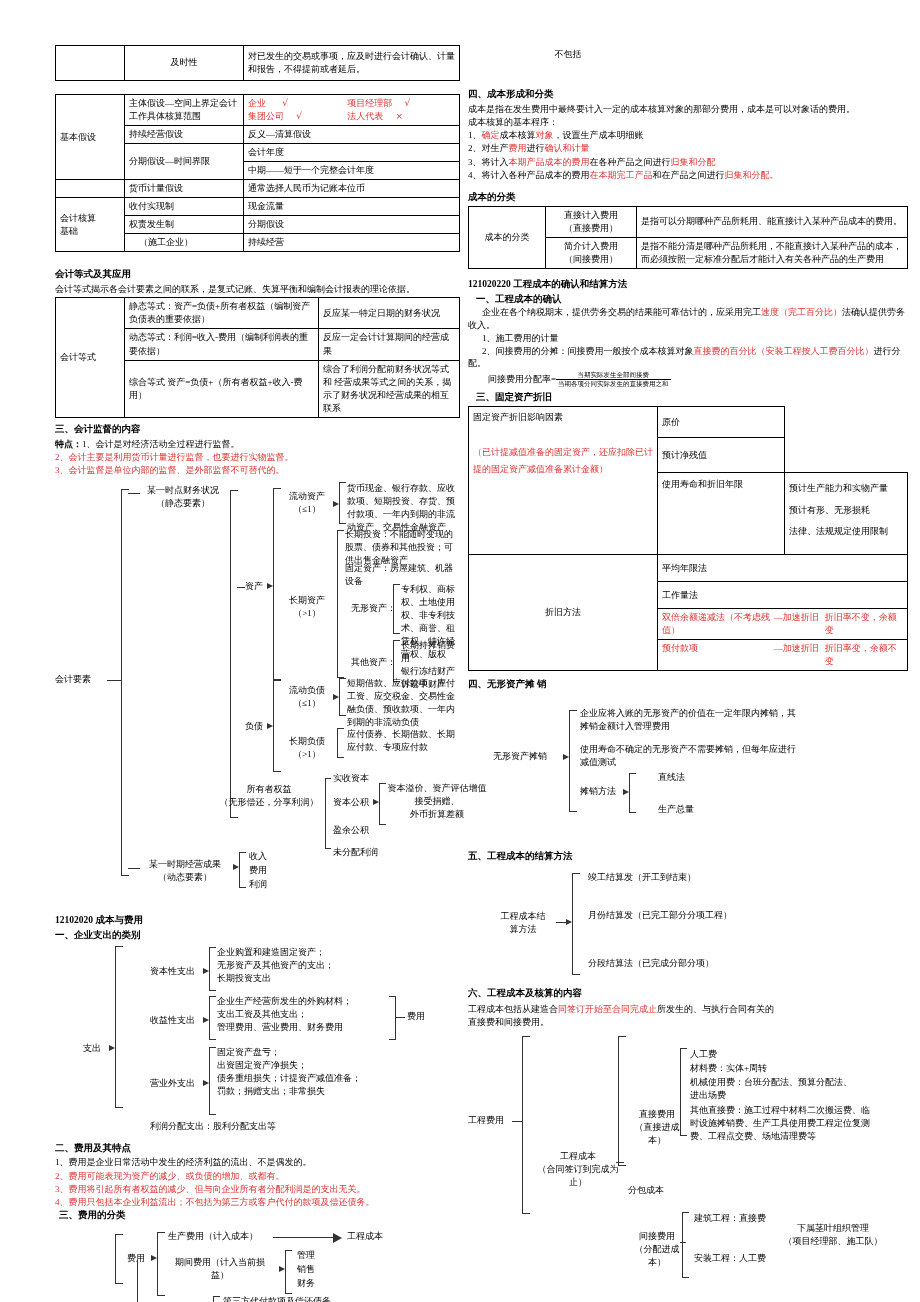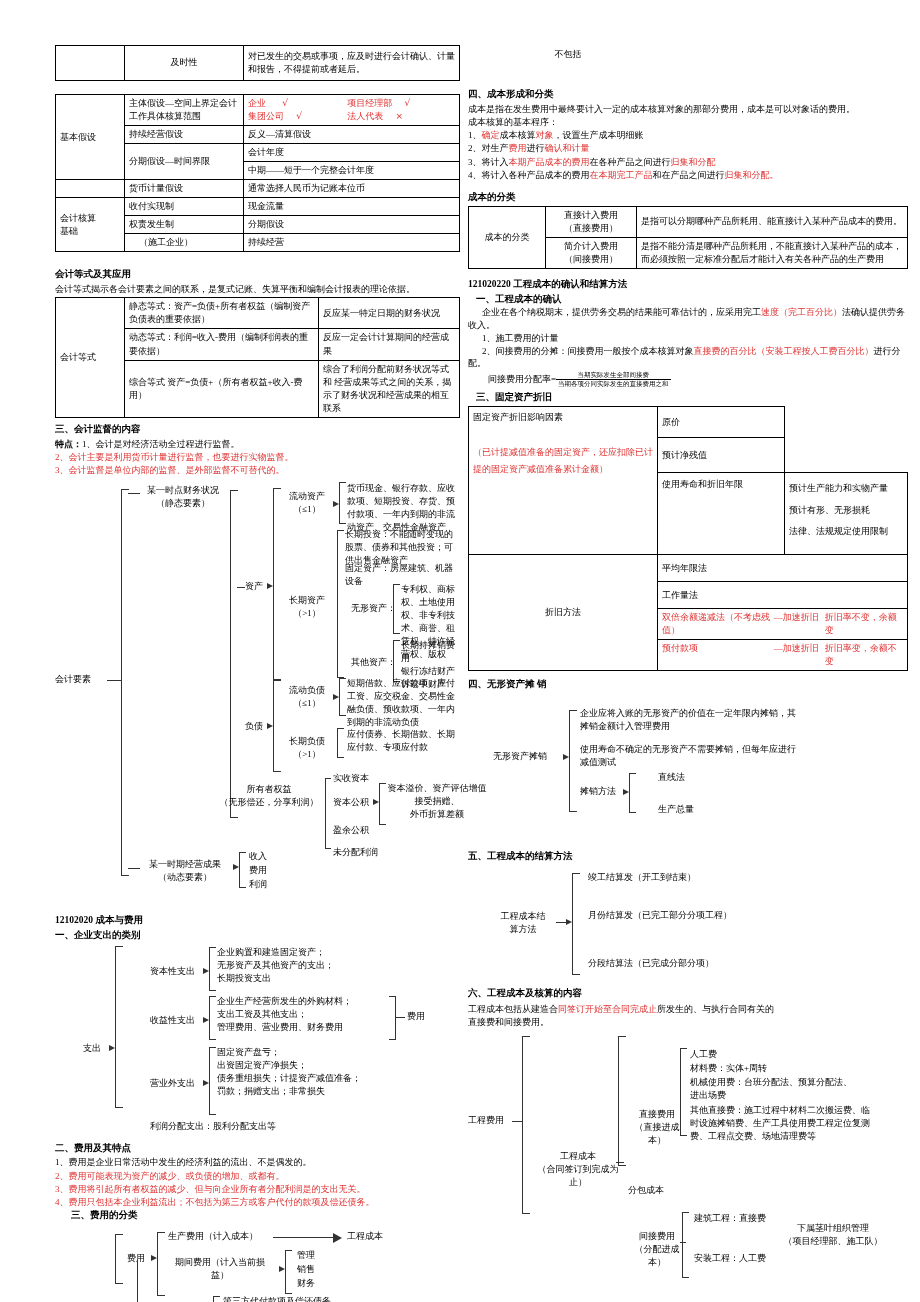--- a/index.html
+++ b/index.html
@@ -257,21 +257,21 @@
 罚款；捐赠支出；非常损失</div>
 
       <div class="node" style="left:95px;top:178px;">利润分配支出：股利分配支出等</div>
     </div>
 
     <div class="hd" style="margin-top:4px;">二、费用及其特点</div>
     <div class="p">1、费用是企业日常活动中发生的经济利益的流出、不是偶发的。</div>
     <div class="p red">2、费用可能表现为资产的减少、或负债的增加、或都有。</div>
     <div class="p red">3、费用将引起所有者权益的减少、但与向企业所有者分配利润是的支出无关。</div>
     <div class="p red">4、费用只包括本企业利益流出；不包括为第三方或客户代付的款项及偿还债务。</div>
-    <div class="hd" style="margin:1px 16px 0;">三、费用的分类</div>
+    <div class="hd" style="margin:1px 4px 0;">三、费用的分类</div>
 
     <div class="tree" style="height:110px;position:relative;margin-top:6px;">
       <div class="brk" style="left:60px;top:6px;width:7px;height:48px;"></div>
       <div class="node" style="left:72px;top:24px;">费用</div>
       <div class="arrow" style="left:96px;top:27.5px;"></div>
       <div class="brk" style="left:102px;top:4px;width:7px;height:62px;"></div>
 
       <div class="node" style="left:113px;top:2px;">生产费用（计入成本）</div>
       <div class="hline" style="left:218px;top:9px;width:62px;"></div>
       <div class="arrow" style="left:278px;top:5.5px;border-left-width:9px;border-top-width:5px;border-bottom-width:5px;"></div>

